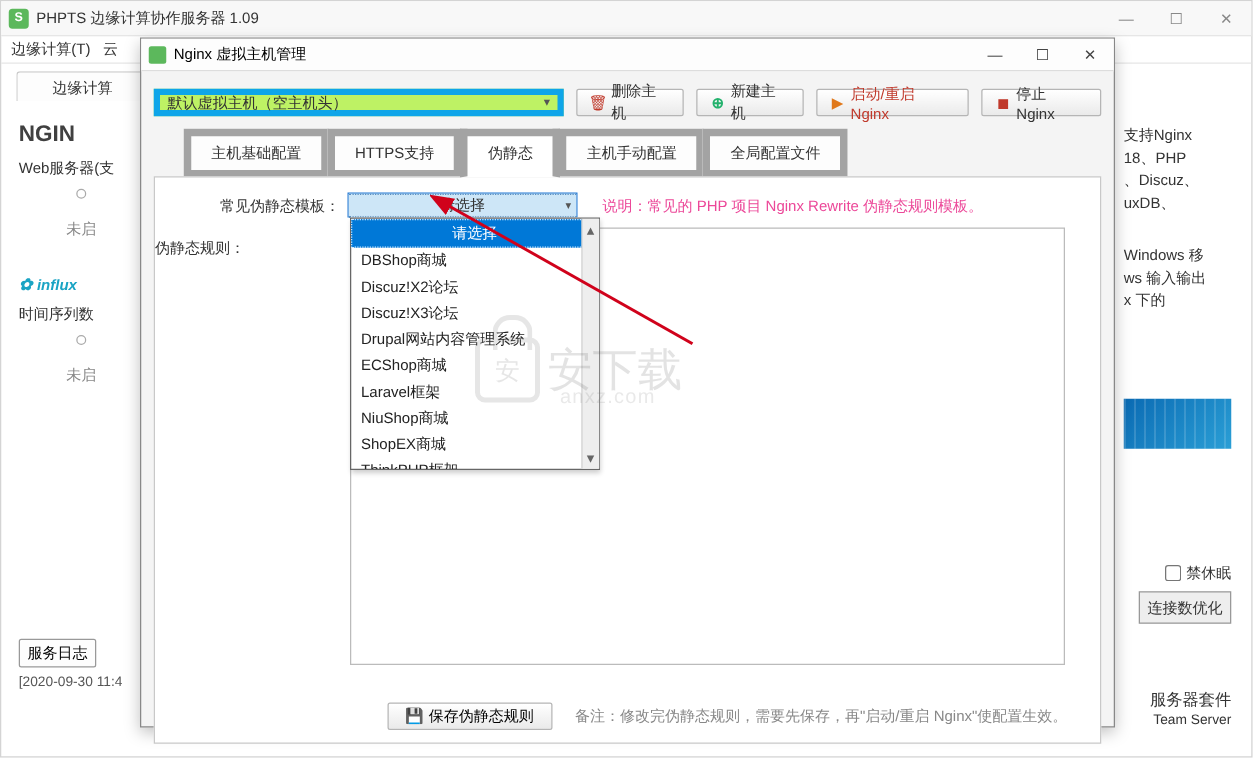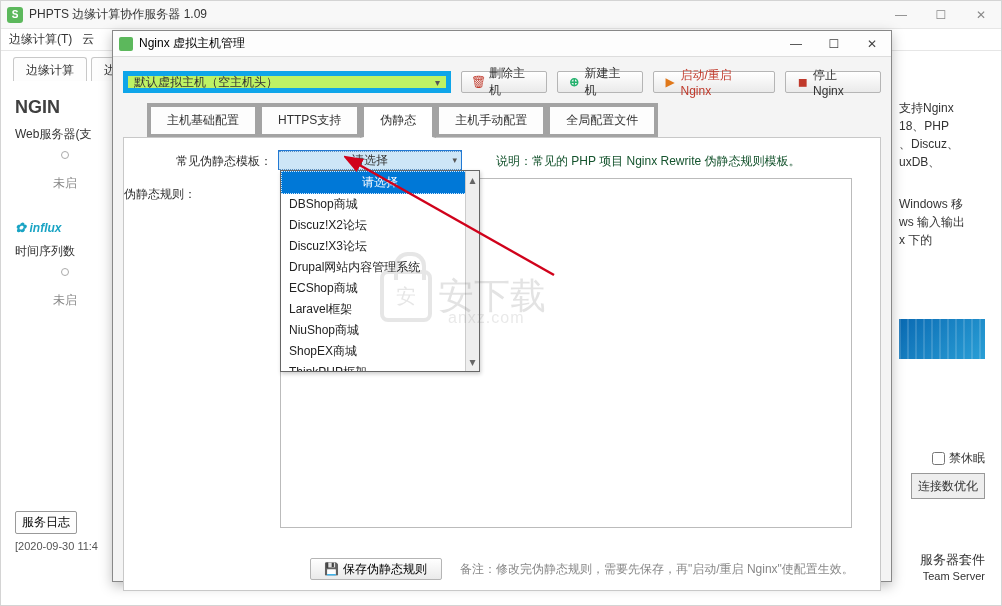--- a/index.html
+++ b/index.html
@@ -8,21 +8,21 @@
 .main-window { position: absolute; top: 0; left: 0; width: 1002px; height: 606px; background: #fff; border: 1px solid #d4d4d4; }
 .main-titlebar { height: 28px; background: #f8f8f8; display: flex; align-items: center; padding-left: 6px; border-bottom: 1px solid #e6e6e6; }
 .main-titlebar .logo { width: 16px; height: 16px; background: #5cb85c; border-radius: 3px; margin-right: 6px; display: flex; align-items: center; justify-content: center; color: #fff; font-size: 10px; font-weight: bold; }
 .main-titlebar .title { font-size: 12px; color: #333; }
 .main-titlebar .win-ctrls { margin-left: auto; display: flex; }
 .main-titlebar .win-ctrls button { width: 40px; height: 28px; border: none; background: transparent; color: #888; font-size: 12px; }
 
 .menubar { height: 22px; display: flex; align-items: center; padding-left: 8px; gap: 10px; color: #333; border-bottom: 1px solid #e6e6e6; }
 
 .tabstrip-outer { height: 24px; display: flex; padding-left: 12px; gap: 4px; margin-top: 6px; }
-.tab-outer { padding: 4px 12px; border: 1px solid #c8c8c8; border-bottom: none; background: #fdfdfd; color: #333; border-radius: 3px 3px 0 0; }
+.tab-outer { padding: 4px 28px; border: 1px solid #c8c8c8; border-bottom: none; background: #fdfdfd; color: #333; border-radius: 3px 3px 0 0; }
 
 .panel-left { position: absolute; left: 14px; top: 96px; width: 100px; color: #333; }
 .nginx-logo { font-family: Arial; font-weight: bold; font-size: 18px; color: #404040; }
 .panel-left .label { margin-top: 8px; font-size: 12px; }
 .sub { color: #888; font-size: 11px; margin-top: 8px; display: flex; align-items: center; gap: 16px; flex-direction: column; }
 .circle { width: 8px; height: 8px; border-radius: 50%; border: 1px solid #aaa; background: #fff; display: inline-block; }
 .influx { color: #1aa4c4; font-weight: bold; font-style: italic; margin-top: 28px; font-size: 13px; }
 .label2 { margin-top: 8px; }
 
 .log-box { position: absolute; left: 14px; top: 510px; width: 96px; }
@@ -48,29 +48,29 @@
 .vhost-select { flex: 0 0 328px; height: 22px; border: 5px solid #0ea5e9; background: #bef264; display: flex; align-items: center; padding: 0 6px; justify-content: space-between; color: #333; }
 .vhost-select .arrow { font-size: 10px; color: #555; }
 .dlg-btn { height: 22px; padding: 0 10px; border: 1px solid #b5b5b5; background: linear-gradient(#fff,#eaeaea); display: flex; align-items: center; gap: 4px; color: #333; border-radius: 2px; }
 .ico { width: 13px; height: 13px; display: inline-flex; align-items: center; justify-content: center; }
 .ico-del { color: #c0392b; }
 .ico-add { color: #23b26d; font-weight: bold; }
 .ico-play { color: #e0781a; }
 .ico-stop { color: #c0392b; }
 
 .dlg-tabs { margin: 4px 10px 0 34px; display: flex; }
-.dlg-tab { padding: 5px 16px; border: 4px solid #a3a3a3; background: #fdfdfd; color: #333; margin-right: -1px; }
+.dlg-tab { padding: 5px 16px; border: 6px solid #a3a3a3; background: #fdfdfd; color: #333; margin-right: -1px; }
 .dlg-tab.active { background: #fff; border-bottom: 1px solid #fff; position: relative; z-index: 2; }
 .dlg-body { margin: -1px 10px 10px 10px; border: 1px solid #c8c8c8; border-top: 1px solid #c8c8c8; height: 454px; background: #fff; position: relative; padding: 12px 14px 10px 14px; }
 .formrow { display: flex; align-items: flex-start; margin-bottom: 10px; }
 .formrow .lbl { width: 140px; text-align: right; padding-right: 6px; padding-top: 3px; color: #333; }
 .combo { width: 184px; height: 20px; border: 1px solid #2279d4; background: #fff; display: flex; align-items: center; justify-content: center; color:#333; position: relative; }
 .combo .arrow { position: absolute; right: 4px; font-size: 9px; color: #555; }
 .combo .sel-text { width:100%; text-align:center; background:#cde6f7; border-top:1px dotted #5a8fc0; border-bottom:1px dotted #5a8fc0; }
-.hint { margin-left: 34px; color: #14532d; font-size: 12px; padding-top: 3px; }
+.hint { margin-left: 20px; color: #ec4899; font-size: 12px; padding-top: 3px; }
 
 .dropdown { position: absolute; left: 156px; top: 32px; width: 200px; border: 1px solid #666; background: #fff; z-index: 5; box-shadow: 1px 2px 4px rgba(0,0,0,0.2); }
 .dropdown .dd-inner { max-height: 200px; overflow-y: auto; }
 .dd-item { padding: 2px 8px; font-size: 12px; color: #222; white-space: nowrap; }
 .dd-item.selected { background: #0078d7; color: #fff; text-align: center; border: 1px dotted #cfe9ff; }
 .dd-scroll { position:absolute; right:0; top:0; bottom:0; width:14px; background:#eee; border-left:1px solid #ccc; display:flex; flex-direction:column; justify-content:space-between; align-items:center; font-size:8px; color:#666;}
 .dd-scroll span{padding:2px 0;}
 
 .rules-area { position: absolute; left: 156px; top: 40px; width: 572px; height: 350px; border: 1px solid #bbb; background: #fff; z-index: 1; }
 .rules-lbl { position:absolute; left:0; top:48px; width:140px; padding-right:6px; color:#333; }

